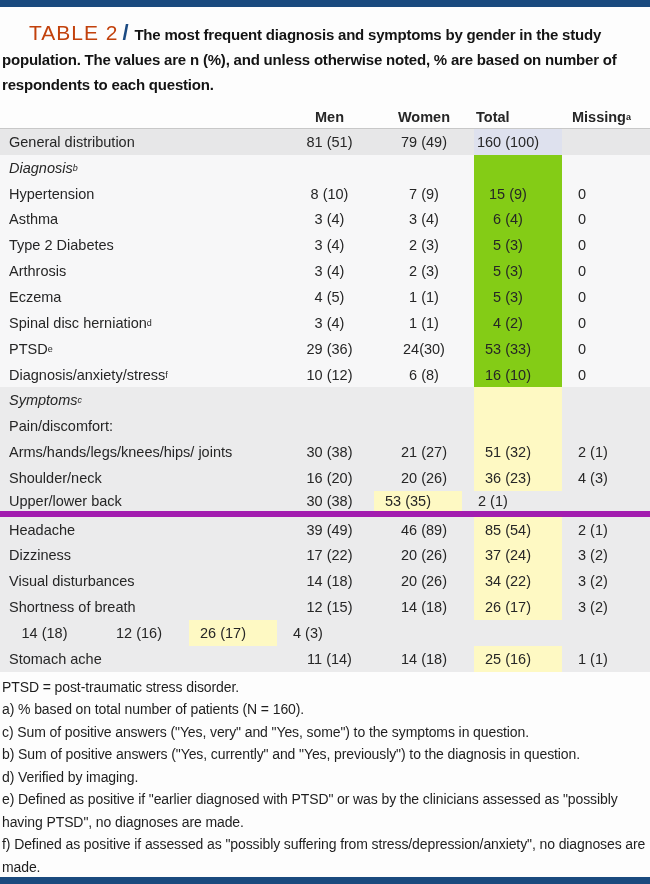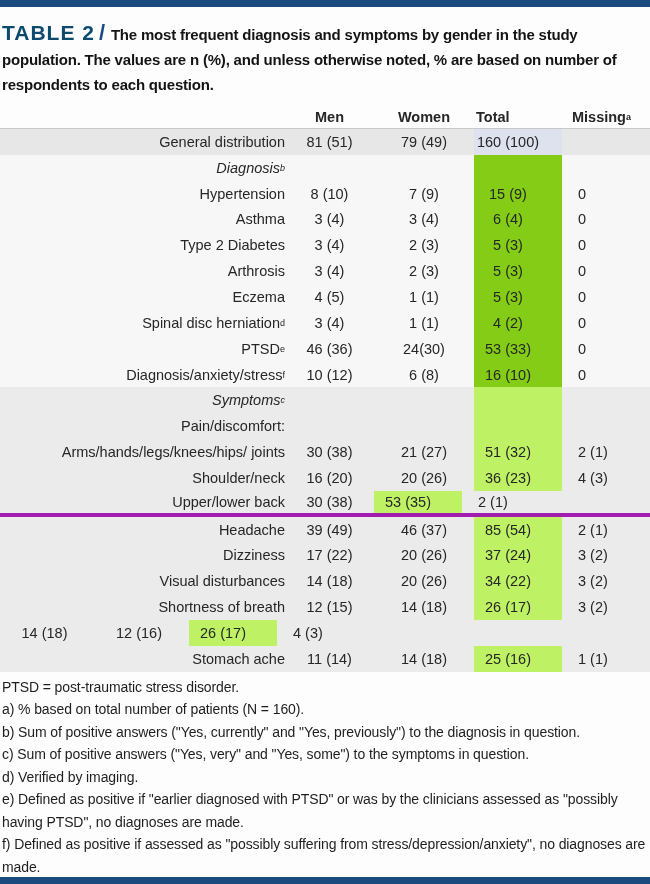--- a/index.html
+++ b/index.html
@@ -27,52 +27,53 @@
   }
   .title-block {
     padding: 13px 3px 9px 2px;
     font-size: 15px;
     font-weight: bold;
     letter-spacing: -0.2px;
     line-height: 25px;
     color: #141414;
   }
   .title-label {
-    color: #0c4a6e;
+    color: #c2410c;
     font-size: 21px;
-    font-weight: 700;
+    font-weight: 400;
     letter-spacing: 1px;
+    margin-left: 27px;
   }
   .title-slash {
     color: #1b4a82;
     font-size: 22px;
     font-weight: 800;
     margin: 0 6px 0 4px;
   }
   
   .tbl { width: 650px; font-size: 14.5px; }
   .tr { display: flex; align-items: center; height: 25.85px; }
   .thead { height: 23px; border-bottom: 1px solid #c8c8c8; font-weight: bold; }
   .td, .th { height: 100%; display: flex; align-items: center; }
-  .c-label   { width: 285px; padding-left: 9px; justify-content: flex-end; }
+  .c-label   { width: 285px; padding-left: 9px; }
   .c-men     { width: 89px;  justify-content: center; text-align: center; }
   .c-women   { width: 100px; justify-content: center; text-align: center; }
   .c-total   { width: 88px;  justify-content: center; text-align: center; }
   .c-missing { width: 88px;  padding-left: 16px; }
   .th.c-total   { justify-content: flex-start; padding-left: 2px; }
   .th.c-missing { padding-left: 10px; }
   .td.c-total { padding-right: 20px; }
   .band-mid   { background: #e7e7e8; }
   .band-light { background: #f7f7f8; }
   .band-gray  { background: #ebebec; }
   .band-mid   .td.c-total { background: #dee1ee; }
   .band-light .td.c-total { background: #84cc16; }
-  .band-gray  .td.c-total { background: #bef264; }
+  .band-gray  .td.c-total { background: #fef9c3; }
   .tr.section .c-label { font-style: italic; }
-  .tr.divider-below { border-bottom: 4px solid #a21caf; }
+  .tr.divider-below { border-bottom: 6px solid #a21caf; }
   sup { vertical-align: super; font-size: 62%; line-height: 0; }
   
   .footnotes {
     padding: 4px 1px 0 2px;
     font-size: 14px;
     line-height: 22.5px;
     color: #1e1e1e;
     letter-spacing: -0.1px;
   }
 </style>
@@ -186,21 +187,21 @@
       <div class="td c-women">1 (1)</div>
       <div class="td c-total">4 (2)</div>
       <div class="td c-missing">0</div>
     </div>
 
     <div class="tr band-light">
       <div class="td c-label">
           <span>PTSD</span>
           <sup>e</sup>
         </div>
-      <div class="td c-men">46 (36)</div>
+      <div class="td c-men">29 (36)</div>
       <div class="td c-women">24(30)</div>
       <div class="td c-total">53 (33)</div>
       <div class="td c-missing">0</div>
     </div>
 
     <div class="tr band-light">
       <div class="td c-label">
           <span>Diagnosis/anxiety/stress</span>
           <sup>f</sup>
         </div>
@@ -263,21 +264,21 @@
       <div class="td c-total">53 (35)</div>
       <div class="td c-missing">2 (1)</div>
     </div>
 
     <div class="tr band-gray">
       <div class="td c-label">
           <span>Headache</span>
           <sup></sup>
         </div>
       <div class="td c-men">39 (49)</div>
-      <div class="td c-women">46 (37)</div>
+      <div class="td c-women">46 (89)</div>
       <div class="td c-total">85 (54)</div>
       <div class="td c-missing">2 (1)</div>
     </div>
 
     <div class="tr band-gray">
       <div class="td c-label">
           <span>Dizziness</span>
           <sup></sup>
         </div>
       <div class="td c-men">17 (22)</div>
@@ -324,22 +325,22 @@
       <div class="td c-women">14 (18)</div>
       <div class="td c-total">25 (16)</div>
       <div class="td c-missing">1 (1)</div>
     </div>
 
   </div>
 
   <div class="footnotes">
     <div class="fn">PTSD = post-traumatic stress disorder.</div>
     <div class="fn">a) % based on total number of patients (N = 160).</div>
+    <div class="fn">c) Sum of positive answers ("Yes, very" and "Yes, some") to the symptoms in question.</div>
     <div class="fn">b) Sum of positive answers ("Yes, currently" and "Yes, previously") to the diagnosis in question.</div>
-    <div class="fn">c) Sum of positive answers ("Yes, very" and "Yes, some") to the symptoms in question.</div>
     <div class="fn">d) Verified by imaging.</div>
     <div class="fn">e) Defined as positive if "earlier diagnosed with PTSD" or was by the clinicians assessed as "possibly having PTSD", no diagnoses are made.</div>
     <div class="fn">f) Defined as positive if assessed as "possibly suffering from stress/depression/anxiety", no diagnoses are made.</div>
   </div>
 
   <div class="bottom-bar"></div>
 
 </div>
 
 </body></html>

